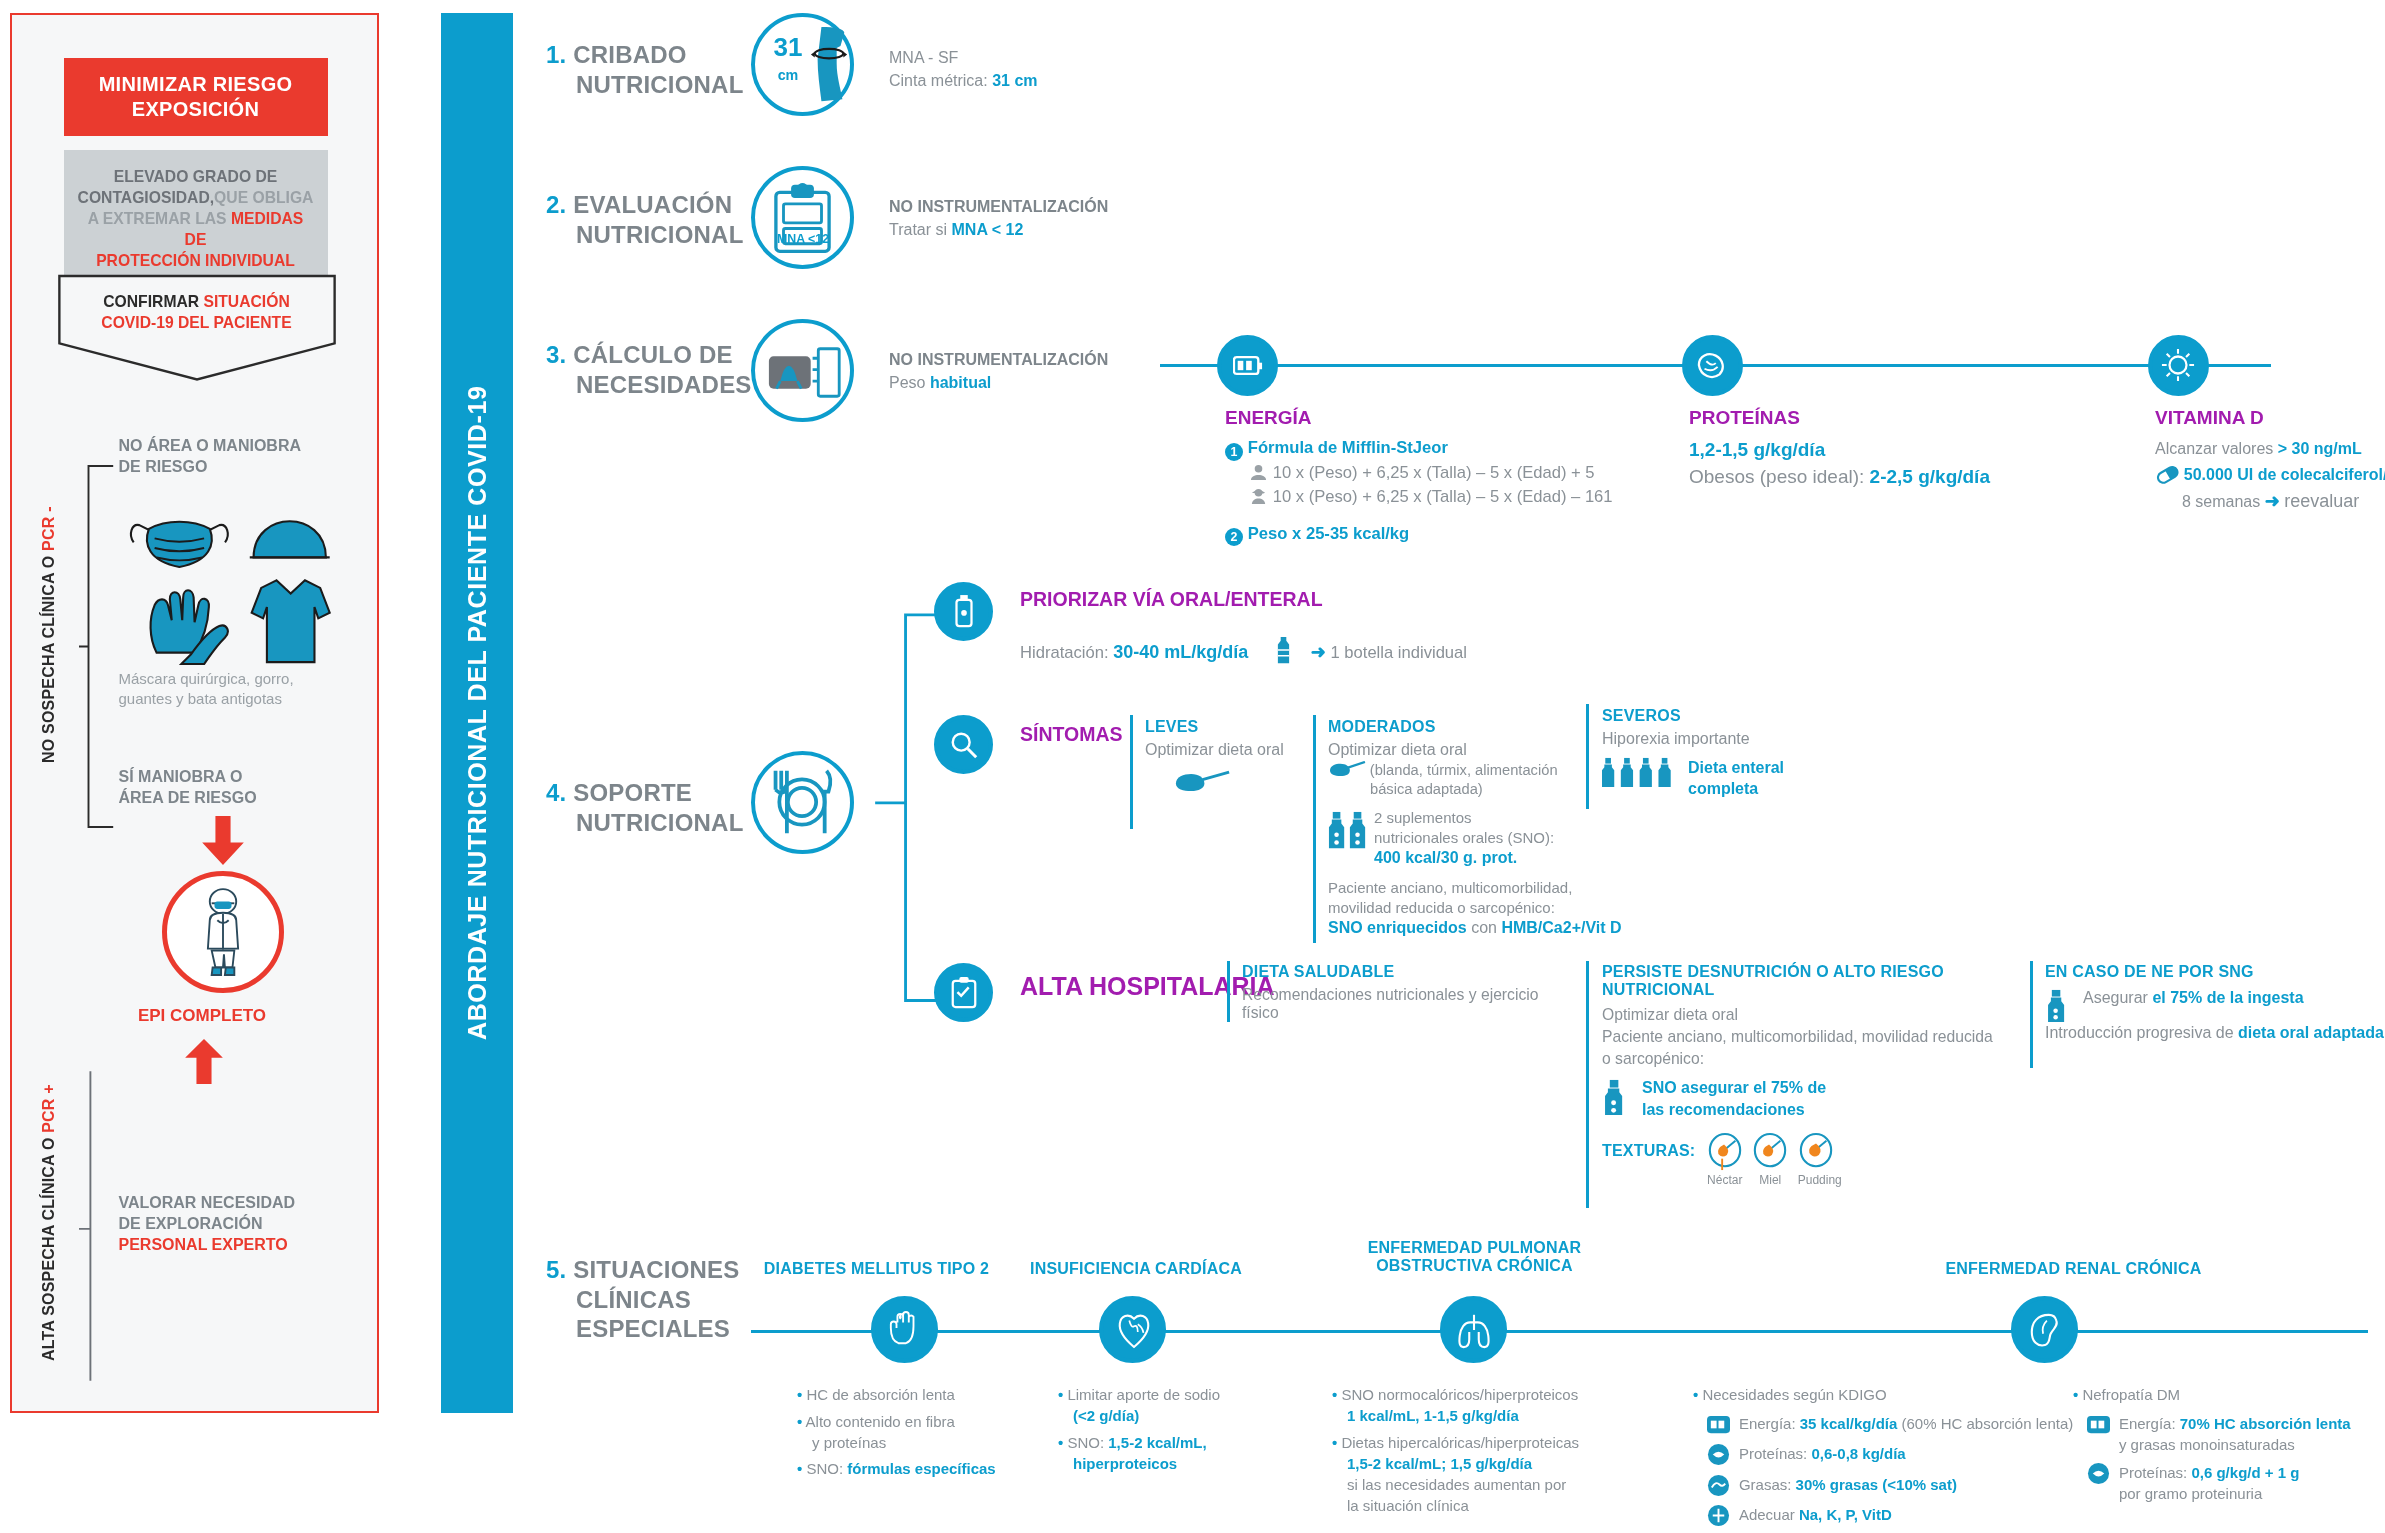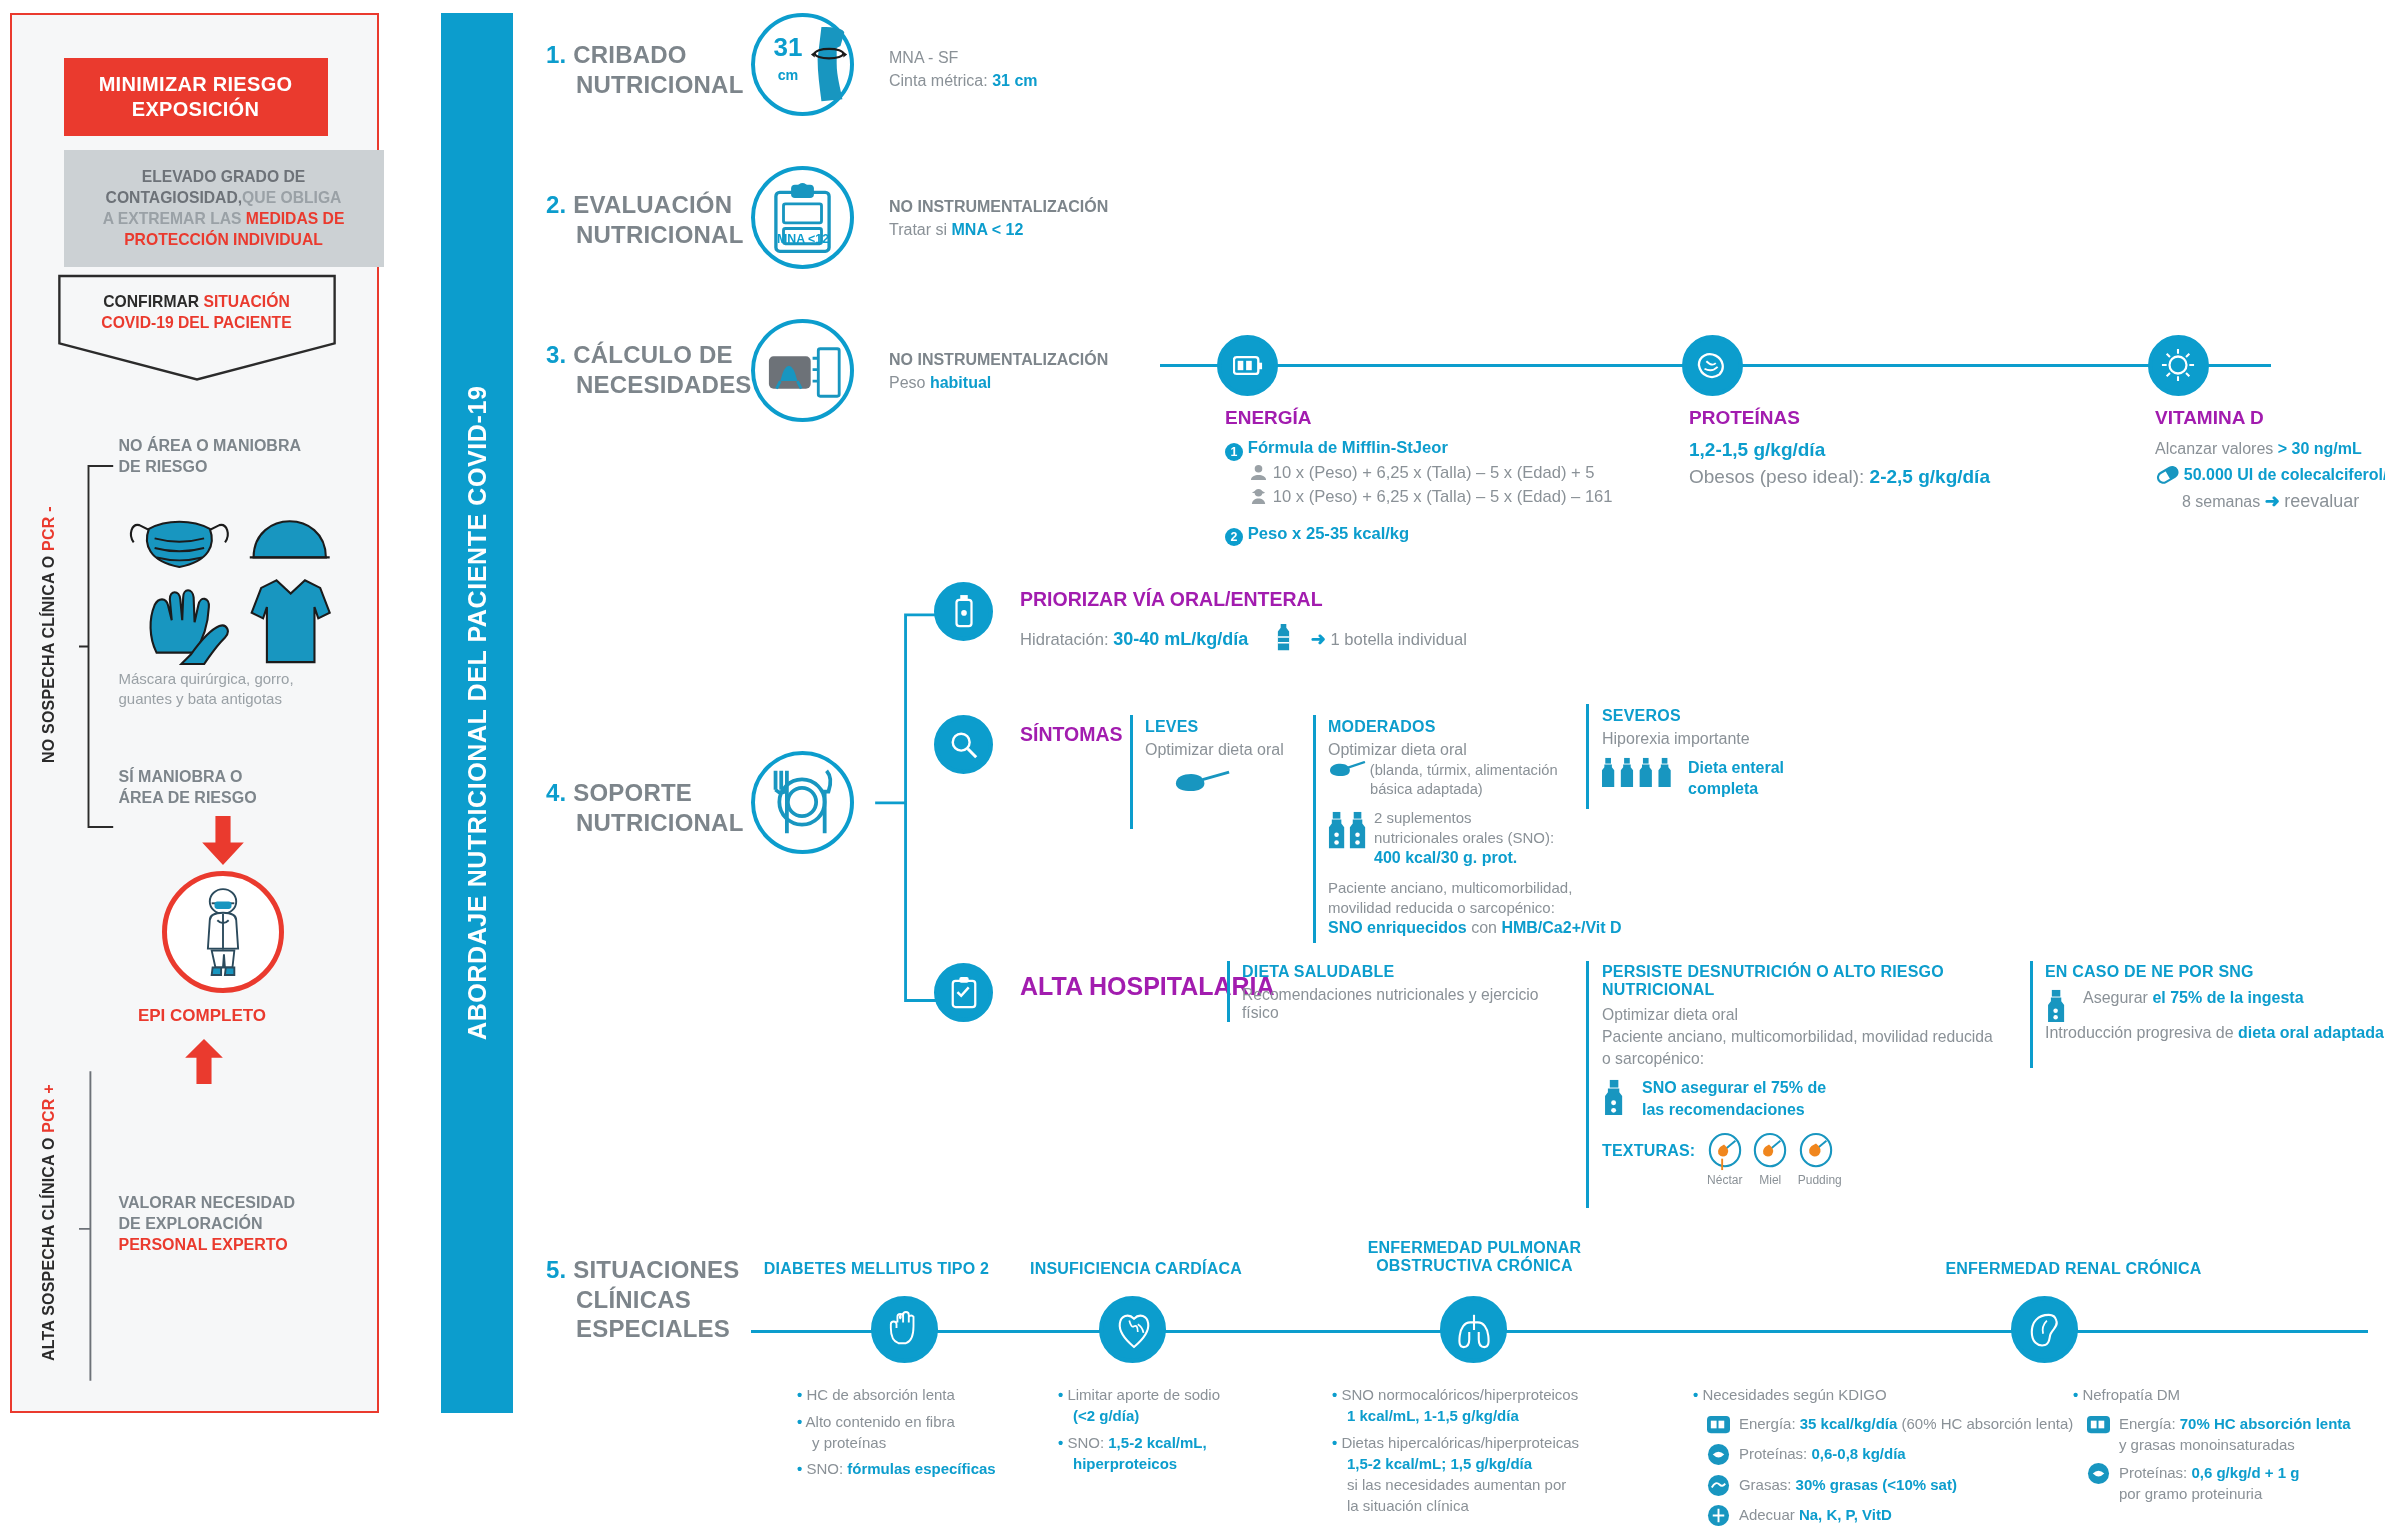--- a/index.html
+++ b/index.html
@@ -14,21 +14,21 @@
     position:absolute;left:9.5px;top:13.3px;width:369px;height:1400px;
     border:2.9px solid #ea3a2e;background:#f6f7f8;box-sizing:border-box;
   }
   #risk-header{
     position:absolute;left:52px;top:43px;width:264px;
     background:#ea3a2e;color:#fff;text-align:center;
     font-weight:bold;font-size:20px;line-height:25px;letter-spacing:0.3px;
     padding:13.3px 5.7px 14.3px;box-sizing:border-box;
   }
   #risk-body{
-    position:absolute;left:52px;top:135px;width:320px;
+    position:absolute;left:52px;top:135px;width:264px;
     background:#ccd1d4;text-align:center;
     font-weight:bold;font-size:15.7px;line-height:21px;
     padding:16px 11.4px 17px;box-sizing:border-box;color:#6d7278;
   }
   #risk-body .r{color:#ea3a2e;}
   #risk-body .g{color:#9aa1a6;font-weight:bold;}
   #confirm-box{
     position:absolute;left:46px;top:260px;width:278px;height:80px;
   }
   #confirm-box .cb-in{
@@ -359,21 +359,21 @@
   <path d="M68 4 H34 V202 M34 202 V410 H68 M34 202 H2" fill="none" stroke="#0c9dcd" stroke-width="3"></path>
 </svg>
 
 <div class="circ" style="left:934px;top:582px;width:59px;height:59px;background:#0c9dcd;border-color:#0c9dcd;"></div>
 <svg style="position:absolute;left:949px;top:594px;" width="30" height="34" viewBox="0 0 32 36">
   <rect x="8" y="6" width="16" height="28" rx="3" fill="none" stroke="#fff" stroke-width="2.4"></rect>
   <rect x="12" y="1" width="8" height="6" fill="#fff"></rect>
   <circle cx="16" cy="20" r="3" fill="#fff"></circle>
 </svg>
 <div style="position:absolute;left:1020px;top:588px;width:590px;">
-  <div class="ttl" style="font-size:19.5px;margin-bottom:11px;">PRIORIZAR VÍA ORAL/ENTERAL</div>
+  <div class="ttl" style="font-size:19.5px;margin-bottom:24px;">PRIORIZAR VÍA ORAL/ENTERAL</div>
   <div style="font-size:16.6px;">
     <span class="gy">Hidratación: </span><span class="bl" style="font-size:18px;">30-40 mL/kg/día</span>
     <svg style="display:inline-block;vertical-align:-6.7px;margin:0 13.3px 0 21px;" width="19" height="30" viewBox="0 0 20 32">
       <path d="M7 2 h6 v4 l3 4 v20 h-12 v-20 l3 -4 z" fill="#1896c0"></path>
       <path d="M4 16 h12 M4 22 h12" stroke="#fff" stroke-width="1.6"></path>
     </svg>
     <span class="bl" style="font-size:18px;">➜</span> <span class="gy">1 botella individual</span>
   </div>
 </div>
 

